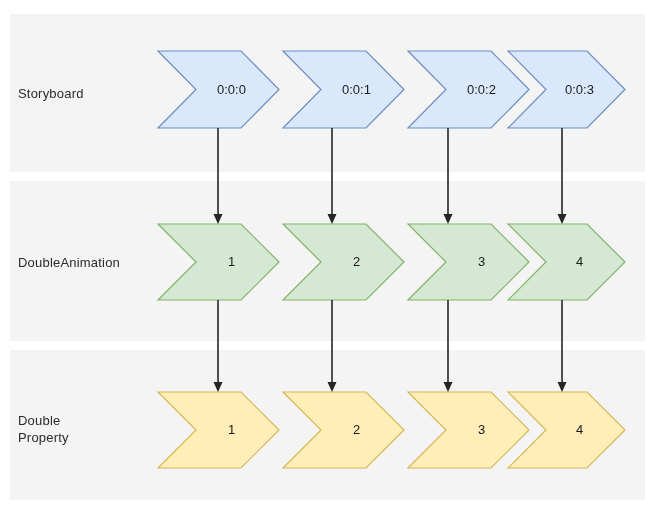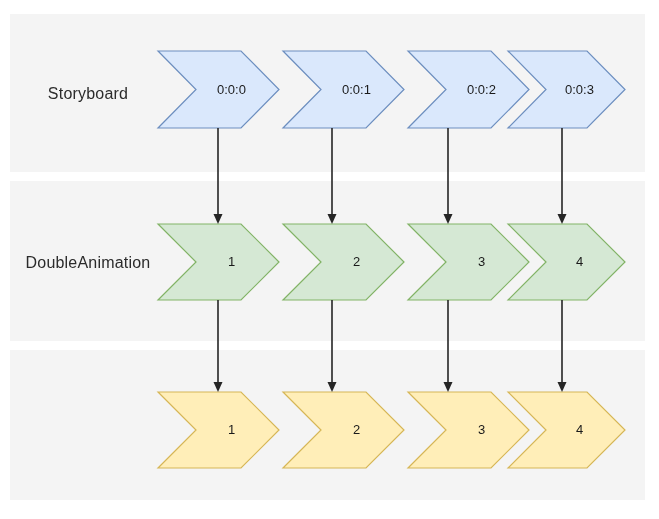--- a/index.html
+++ b/index.html
@@ -20,23 +20,22 @@
     left: 10px;
     width: 635px;
     background: #f4f4f4;
   }
   #band-0 { top: 14px;  height: 158px; }
   #band-1 { top: 181px; height: 160px; }
   #band-2 { top: 350px; height: 150px; }
 
   .row-label {
     position: absolute;
-    text-align: center;
     color: #2b2b2b;
-    font-size: 16px;
+    font-size: 13px;
     line-height: 17px;
     letter-spacing: 0.2px;
     white-space: pre-line;
   }
   #label-0 { left: 18px; width: 140px; top: 85px; }
   #label-1 { left: 18px; width: 140px; top: 254px; }
   #label-2 { left: 18px; width: 140px; top: 412px; }
 
   .chevron-svg {
     position: absolute;
@@ -67,20 +66,22 @@
 <body>
 
 <div id="canvas">
 
   <div class="band" id="band-0"></div>
   <div class="band" id="band-1"></div>
   <div class="band" id="band-2"></div>
 
   <div class="row-label" id="label-0">Storyboard</div>
   <div class="row-label" id="label-1">DoubleAnimation</div>
+  <div class="row-label" id="label-2">Double
+Property</div>
 
   <div id="shapes-layer">
       <svg class="chevron-svg" width="123" height="79" style="left: 157px; top: 50px;">
         <polygon points="1,1 84,1 122,39.5 84,78 1,78 39,39.5" fill="#dae8fc" stroke="#6c8ebf" stroke-width="1.2" stroke-linejoin="miter"></polygon>
         <text class="chev-text" x="74.5" y="40.5">0:0:0</text>
       </svg>
       <svg class="chevron-svg" width="123" height="79" style="left: 282px; top: 50px;">
         <polygon points="1,1 84,1 122,39.5 84,78 1,78 39,39.5" fill="#dae8fc" stroke="#6c8ebf" stroke-width="1.2" stroke-linejoin="miter"></polygon>
         <text class="chev-text" x="74.5" y="40.5">0:0:1</text>
       </svg>

